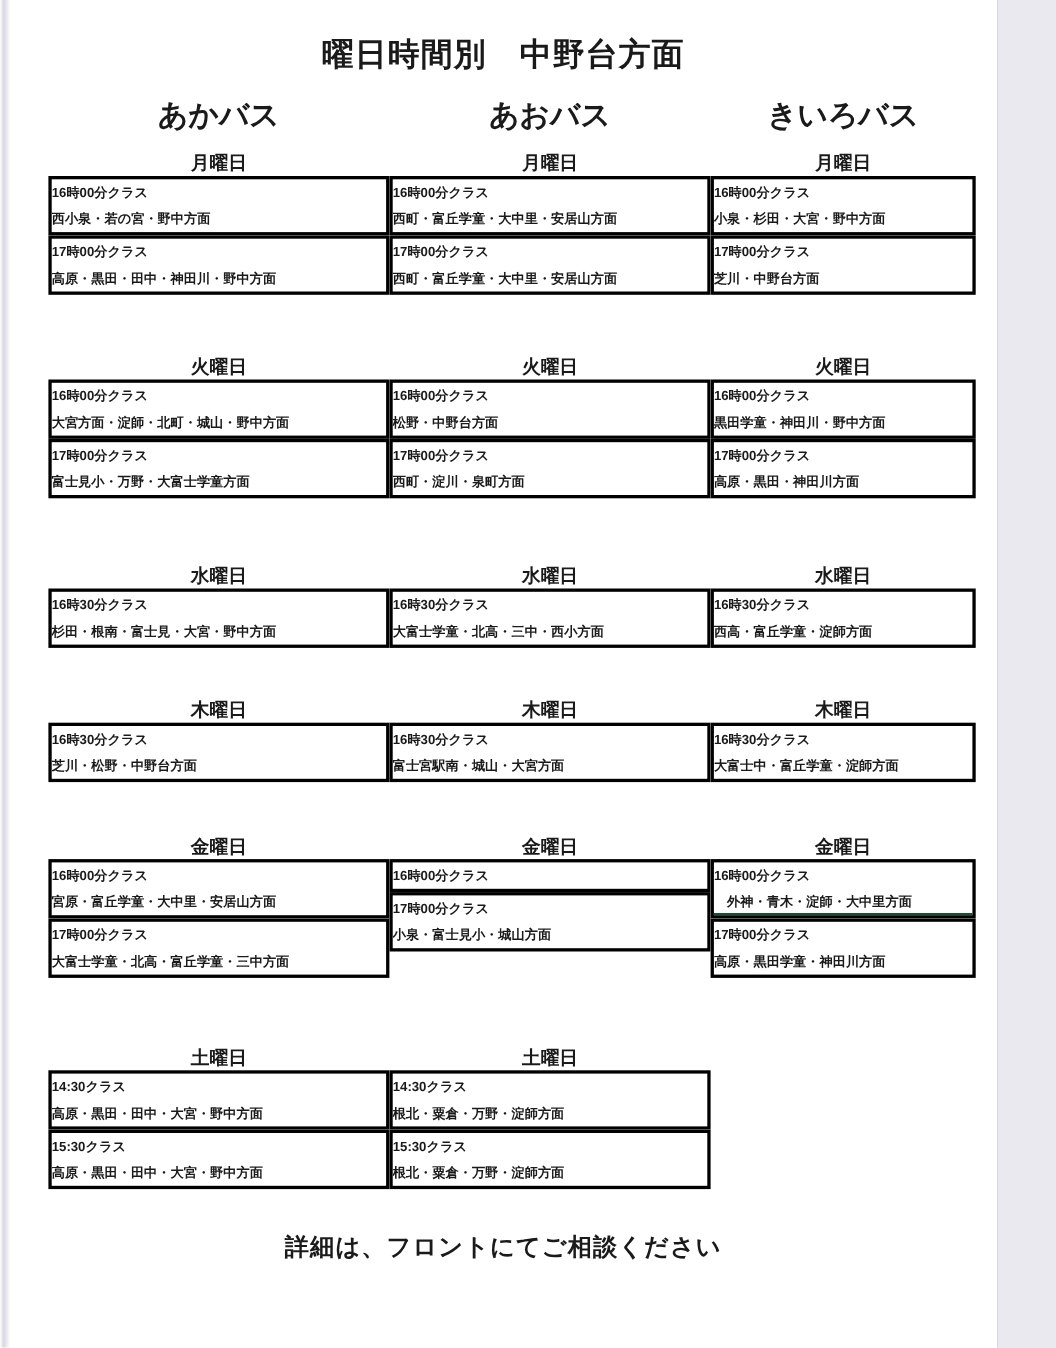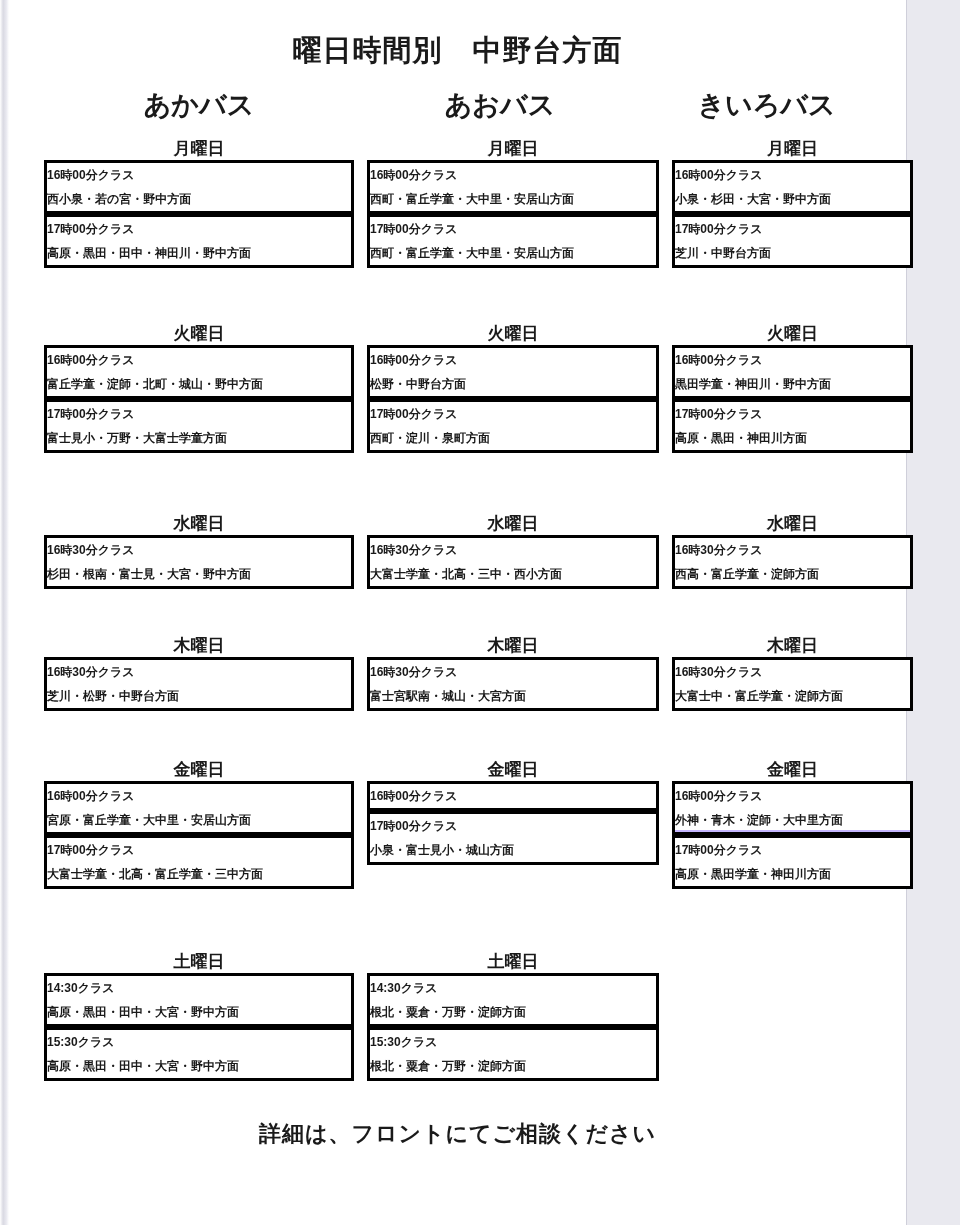--- a/index.html
+++ b/index.html
@@ -43,21 +43,20 @@
   .bus-name {
     text-align: center;
     font-size: 27px;
     font-weight: 700;
     line-height: 30px;
   }
   #schedule-grid { margin-left: 35px; margin-top: 20px; }
   .day-row {
     display: grid;
     grid-template-columns: 310px 292px 241px;
-    column-gap: 13px;
   }
   .day-row:nth-child(1) { margin-bottom: 57px; }
   .day-row:nth-child(2) { margin-bottom: 62px; }
   .day-row:nth-child(3) { margin-bottom: 48px; }
   .day-row:nth-child(4) { margin-bottom: 50px; }
   .day-row:nth-child(5) { margin-bottom: 64px; }
   .day-label {
     text-align: center;
     font-size: 17px;
     font-weight: 700;
@@ -72,21 +71,22 @@
   .slot-box + .slot-box { border-top-width: 3px; }
   .time, .route {
     font-size: 12px;
     font-weight: 700;
     height: 24px;
     line-height: 24px;
     white-space: nowrap;
     overflow: hidden;
   }
   .route.underlined {
-    border-bottom: 2px solid #c4b5fd;
+    border-bottom: 2px solid #14532d;
+    padding-left: 12px;
   }
   .doc-footer {
     text-align: center;
     font-size: 22px;
     font-weight: 700;
     margin-top: 38px;
     letter-spacing: 1px;
   }
 </style>
 </head>
@@ -138,21 +138,21 @@
             <div class="time">17時00分クラス</div>
             <div class="route">芝川・中野台方面</div>
           </div>
         </div>
       </div>
       <div class="day-row">
         <div class="cell">
           <div class="day-label">火曜日</div>
           <div class="slot-box">
             <div class="time">16時00分クラス</div>
-            <div class="route">富丘学童・淀師・北町・城山・野中方面</div>
+            <div class="route">大宮方面・淀師・北町・城山・野中方面</div>
           </div>
           <div class="slot-box">
             <div class="time">17時00分クラス</div>
             <div class="route">富士見小・万野・大富士学童方面</div>
           </div>
         </div>
         <div class="cell">
           <div class="day-label">火曜日</div>
           <div class="slot-box">
             <div class="time">16時00分クラス</div>

